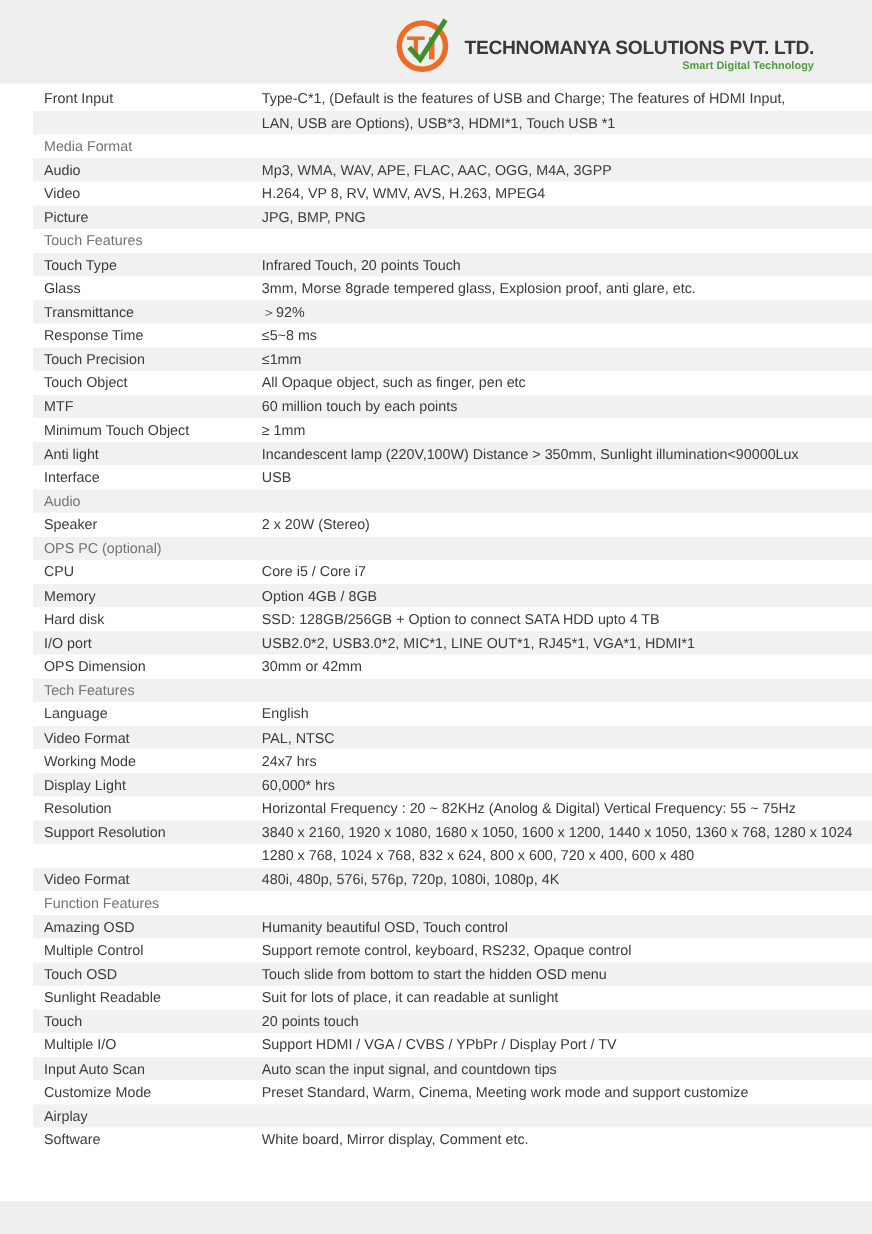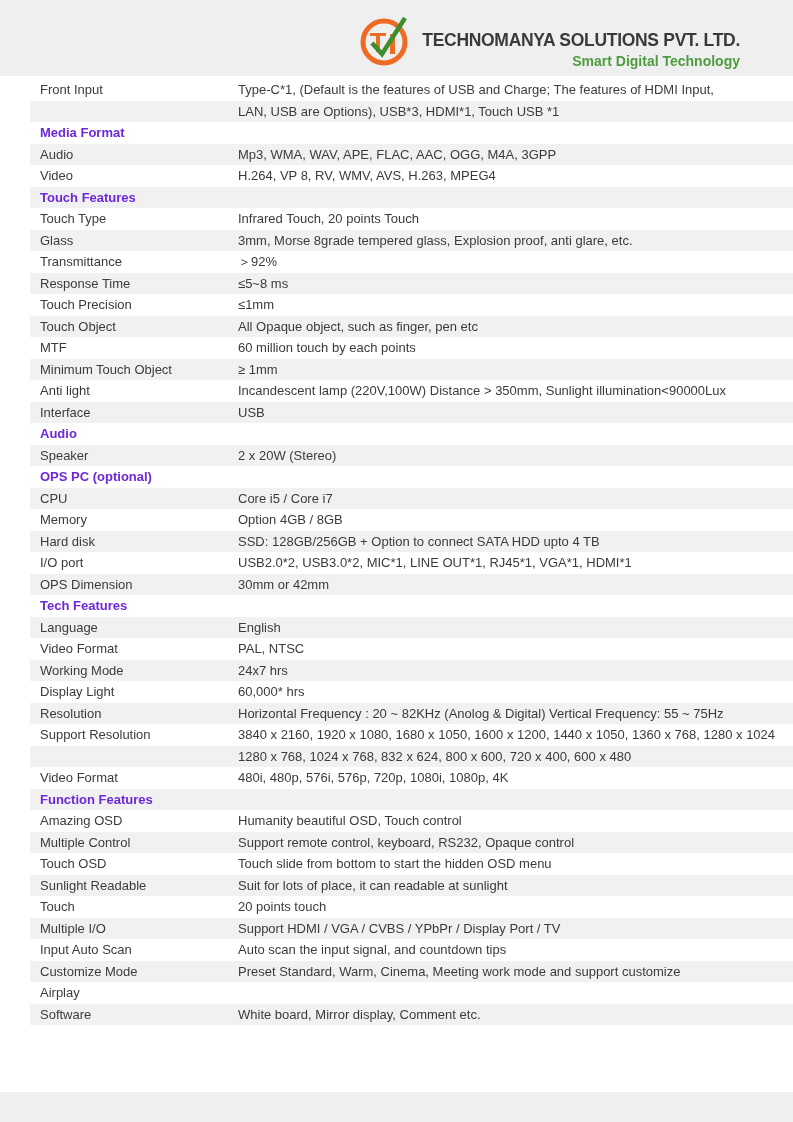--- a/index.html
+++ b/index.html
@@ -32,21 +32,21 @@
   .company-name {
     font-size: 17.5px;
     font-weight: bold;
     color: #3a3a3a;
     letter-spacing: -0.3px;
     white-space: nowrap;
     line-height: 1.1;
     margin-top: 20px;
   }
   .tagline {
-    font-size: 14px;
+    font-size: 10px;
     font-weight: bold;
     color: #4e9c3e;
     text-align: center;
     margin-top: 2px;
     letter-spacing: 0;
   }
 
   
   .spec-table {
     margin: 3px 0 0 30px;
@@ -58,22 +58,22 @@
     padding-left: 10px;
     font-size: 13px;
     line-height: 21.5px;
     color: #3b3b3b;
     white-space: nowrap;
   }
   .row:nth-child(even) { background: #f1f1f1; }
   .row .label { flex: 0 0 198px; overflow: hidden; }
   .row .value { flex: 1 1 auto; overflow: hidden; }
   .row.section .label {
-    font-weight: bold;
-    color: #6d28d9;
+    font-weight: normal;
+    color: #737373;
     flex-basis: auto;
   }
 
   
   .footer {
     position: absolute;
     left: 0;
     right: 0;
     bottom: 0;
     height: 30px;
@@ -112,20 +112,24 @@
     <div class="cell value"></div>
   </div>
     <div class="row">
     <div class="cell label">Audio</div>
     <div class="cell value">Mp3, WMA, WAV, APE, FLAC, AAC, OGG, M4A, 3GPP</div>
   </div>
     <div class="row">
     <div class="cell label">Video</div>
     <div class="cell value">H.264, VP 8, RV, WMV, AVS, H.263, MPEG4</div>
   </div>
+    <div class="row">
+    <div class="cell label">Picture</div>
+    <div class="cell value">JPG, BMP, PNG</div>
+  </div>
     <div class="row section">
     <div class="cell label">Touch Features</div>
     <div class="cell value"></div>
   </div>
     <div class="row">
     <div class="cell label">Touch Type</div>
     <div class="cell value">Infrared Touch, 20 points Touch</div>
   </div>
     <div class="row">
     <div class="cell label">Glass</div>

